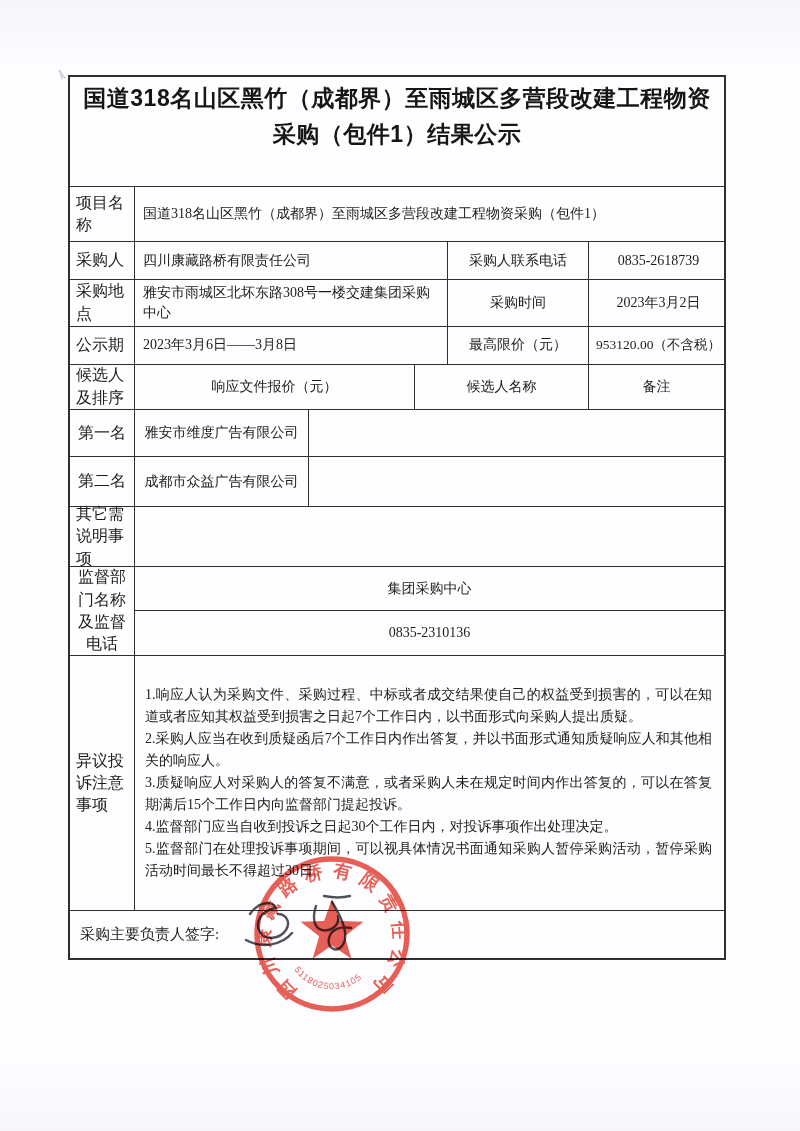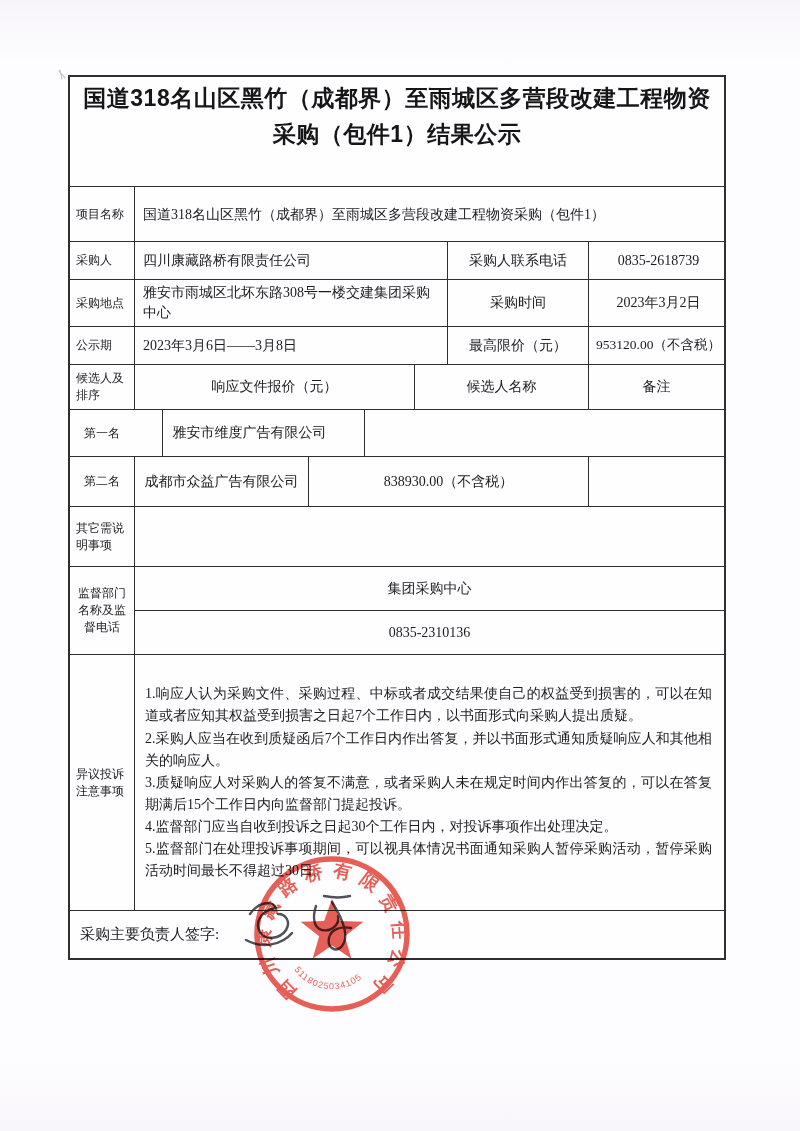--- a/index.html
+++ b/index.html
@@ -19,37 +19,37 @@
   .doc-table {
     position:absolute; left:68px; top:75px; width:658px; height:885px;
     border:2.2px solid #2f2f2f;
     background:#fefdff;
     display:flex; flex-direction:column;
   }
   .row { display:flex; border-top:1.6px solid #2f2f2f; }
   .row:first-child { border-top:none; }
   .cell { border-left:1.6px solid #2f2f2f; display:flex; align-items:center; padding:4px 8px; line-height:1.4; }
   .cell:first-child { border-left:none; }
-  .lbl { width:64px; flex:0 0 64px; padding:4px 6px; font-size:12px; }
+  .lbl { width:64px; flex:0 0 64px; padding:4px 6px; font-size:16px; }
   .lbl.ctr { justify-content:center; text-align:center; }
   .ctr { justify-content:center; text-align:center; }
   .val { font-size:14px; }
   .title-row { height:110px; align-items:flex-start; justify-content:center; }
   .title-cell {
     width:100%; display:flex; flex-direction:column; justify-content:center; align-items:center;
     font-family:"Liberation Sans", sans-serif;
     font-weight:bold; font-size:23px; line-height:1.55; letter-spacing:0.5px;
     text-align:center; color:#161616;
   }
   .r-project { height:55px; }
   .r-purchaser { height:38px; }
   .r-location { height:47px; }
   .r-publicity { height:38px; }
   .r-candhead { height:45px; }
-  .r-first { height:48px;gap:28px; }
+  .r-first { height:48px; }
   .r-second { height:50px; }
   .r-other { height:60px; }
   .r-supervision { height:89px; }
   .r-objection { height:257px; }
   .r-signature { height:48px; }
   .w-val { width:313px; flex:0 0 313px; }
   .w-mid { width:141px; flex:0 0 141px; }
   .w-right { width:140px; flex:0 0 140px; }
   .w-name { width:174px; flex:0 0 174px; }
   .w-price { width:280px; flex:0 0 280px; }
@@ -117,21 +117,20 @@
 
   <div class="row r-first">
     <div class="cell lbl ctr">第一名</div>
     <div class="cell val w-name ctr">雅安市维度广告有限公司</div>
     <div class="cell val" style="flex:1;"></div>
   </div>
 
   <div class="row r-second">
     <div class="cell lbl ctr">第二名</div>
     <div class="cell val w-name ctr">成都市众益广告有限公司</div>
-    <div class="cell val w-price ctr">838930.00（不含税）</div>
     <div class="cell val" style="flex:1;"></div>
   </div>
 
   <div class="row r-other">
     <div class="cell lbl" style="align-items:center;">其它需说明事项</div>
     <div class="cell val" style="flex:1;"></div>
   </div>
 
   <div class="row r-supervision">
     <div class="cell lbl ctr">监督部门名称及监督电话</div>

